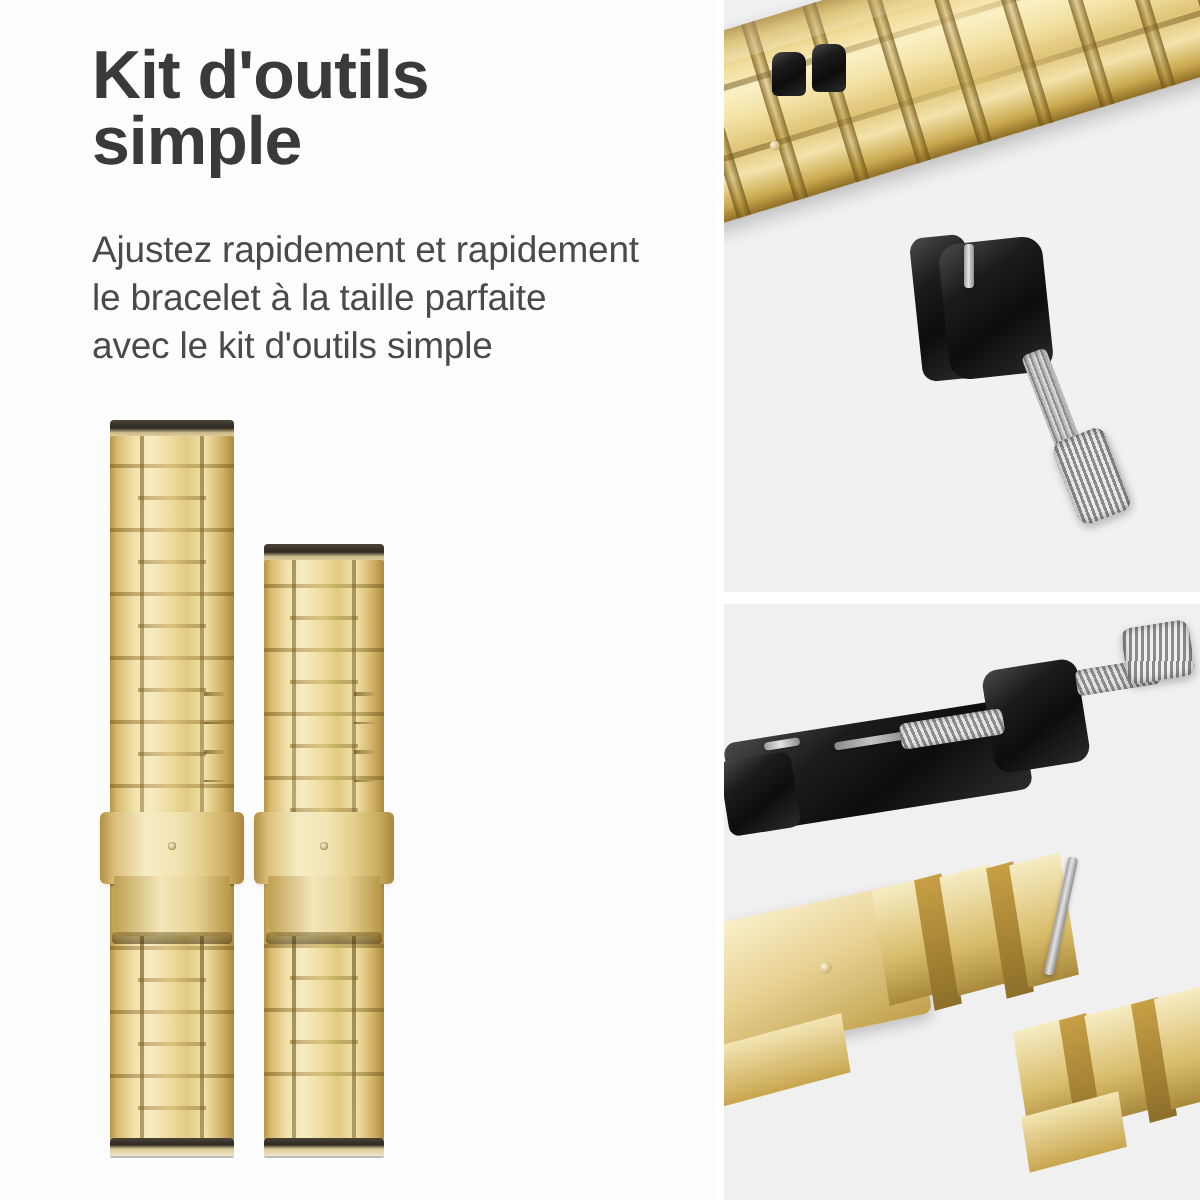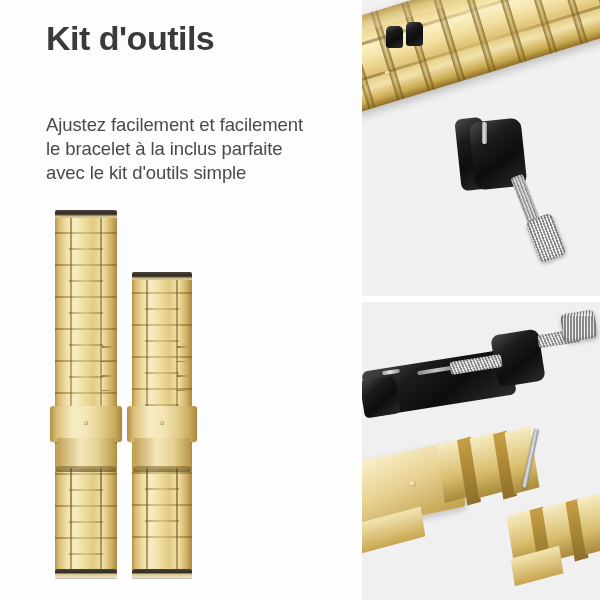--- a/index.html
+++ b/index.html
@@ -135,25 +135,26 @@
 </style>
 </head>
 <body>
 
 <div class="page">
 
   <div class="panel" id="panel-left">
 
     <div id="headline">
       <span class="l1">Kit d'outils</span>
+      <span class="l2">simple</span>
     </div>
 
     <div id="bodytext">
-      <span>Ajustez facilement et facilement</span>
-      <span>le bracelet à la inclus parfaite</span>
+      <span>Ajustez rapidement et rapidement</span>
+      <span>le bracelet à la taille parfaite</span>
       <span>avec le kit d'outils simple</span>
     </div>
 
     <div class="band" id="band-large" style="left:55px;top:210px;width:62px;height:368px;">
       <div class="lug" style="top:0;width:62px;"></div>
       <div class="strip" style="top:8px;height:352px;border-radius:1px;">
 
         <div class="link-rows">
           <div class="gap" style="top:14px;"></div>
           <div class="gapc" style="left:22%;right:22%;top:30px;"></div>

